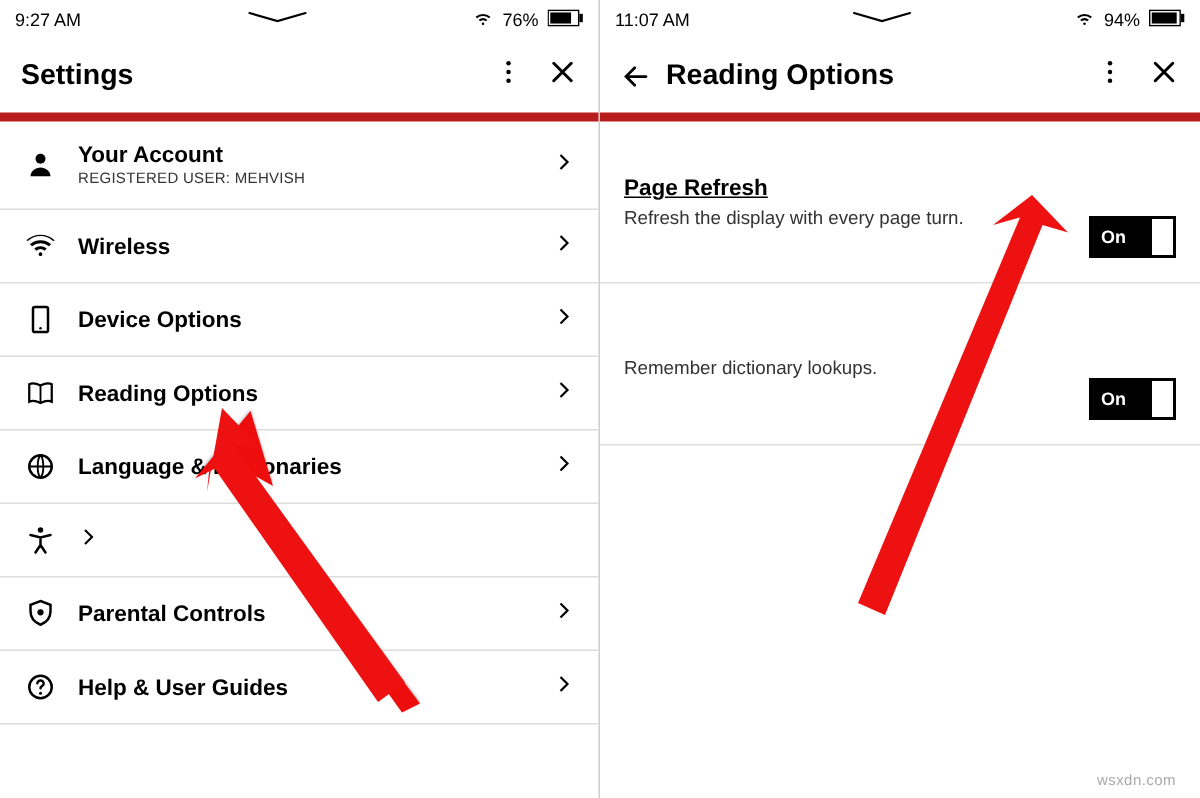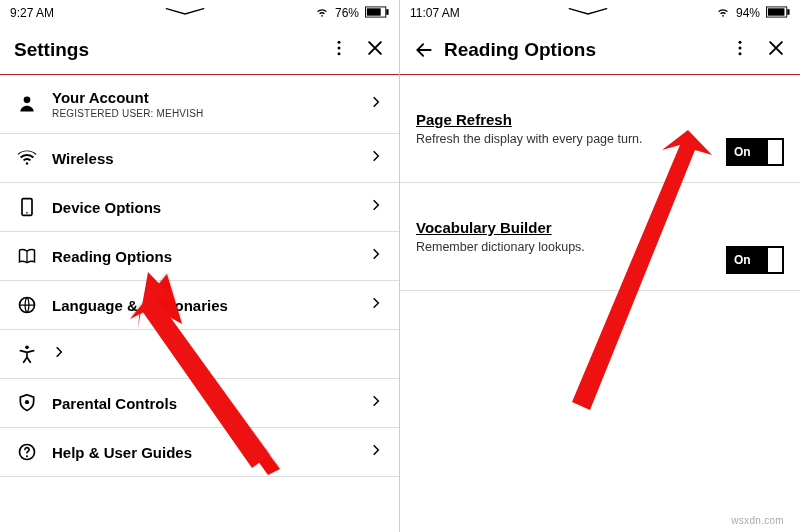--- a/index.html
+++ b/index.html
@@ -37,21 +37,21 @@
     .statusbar .sb-left { font-weight: 400; }
     .statusbar .sb-center { flex: 1; display: flex; justify-content: center; }
     .statusbar .sb-right { display: flex; align-items: center; gap: 6px; }
     .chev-down-top svg { width: 40px; height: 10px; }
     .wifi-icon svg { width: 14px; height: 14px; }
     .battery-icon svg { width: 24px; height: 12px; }
     .header {
       display: flex;
       align-items: center;
       padding: 14px 14px 12px 14px;
-      border-bottom: 1px solid #b91c1c;
+      border-bottom: 6px solid #b91c1c;
       gap: 10px;
     }
     .header .title {
       flex: 1;
       font-size: 19px;
       font-weight: 700;
       color: #000;
     }
     .header .back { display: flex; align-items: center; }
     .header .actions { display: flex; align-items: center; gap: 16px; }
@@ -339,21 +339,20 @@
           <div class="detail-sub">Refresh the display with every page turn.</div>
         </div>
         <div class="toggle">
           <span class="t-label">On</span>
           <span class="t-knob"></span>
         </div>
       </div>
 
       <div class="detail-row">
         <div class="detail-text">
-          <div class="detail-title">Vocabulary Builder</div>
           <div class="detail-sub">Remember dictionary lookups.</div>
         </div>
         <div class="toggle">
           <span class="t-label">On</span>
           <span class="t-knob"></span>
         </div>
       </div>
 
     </div>
   </div>

